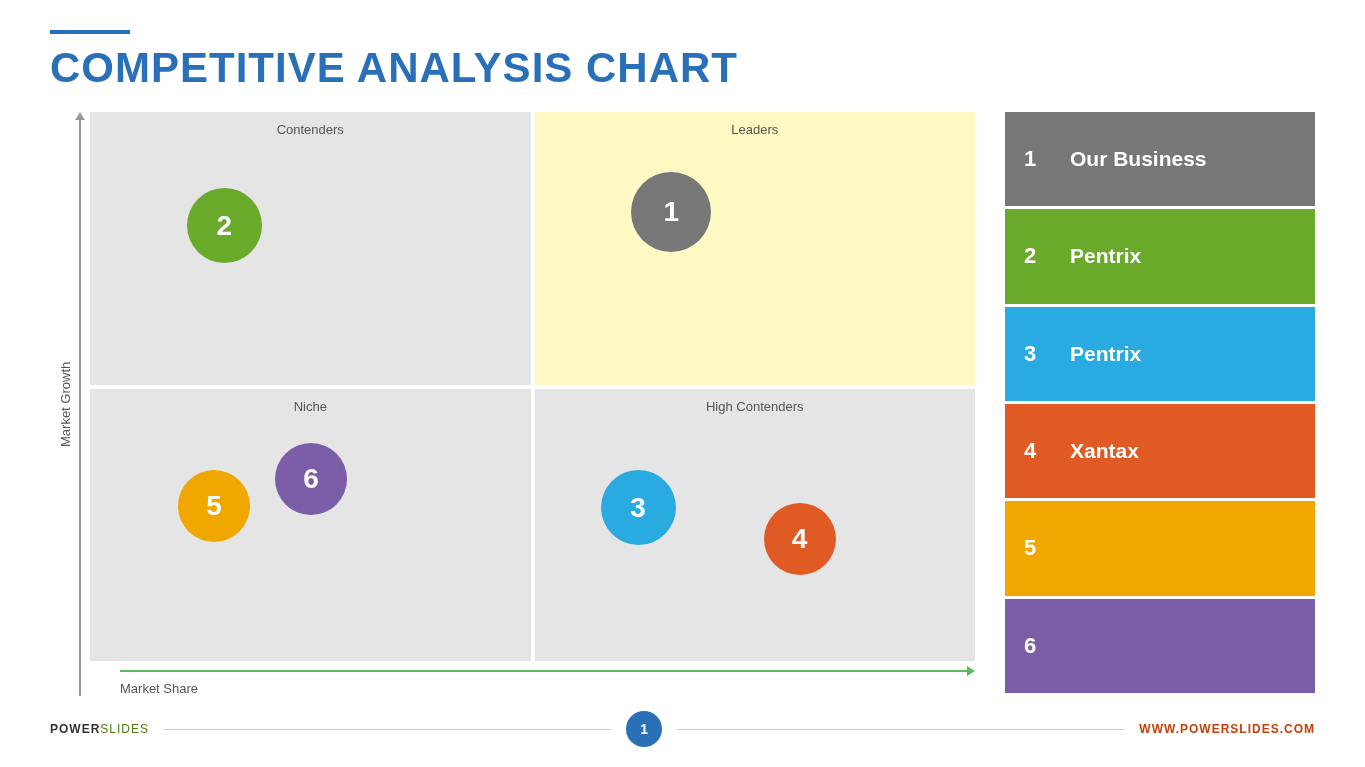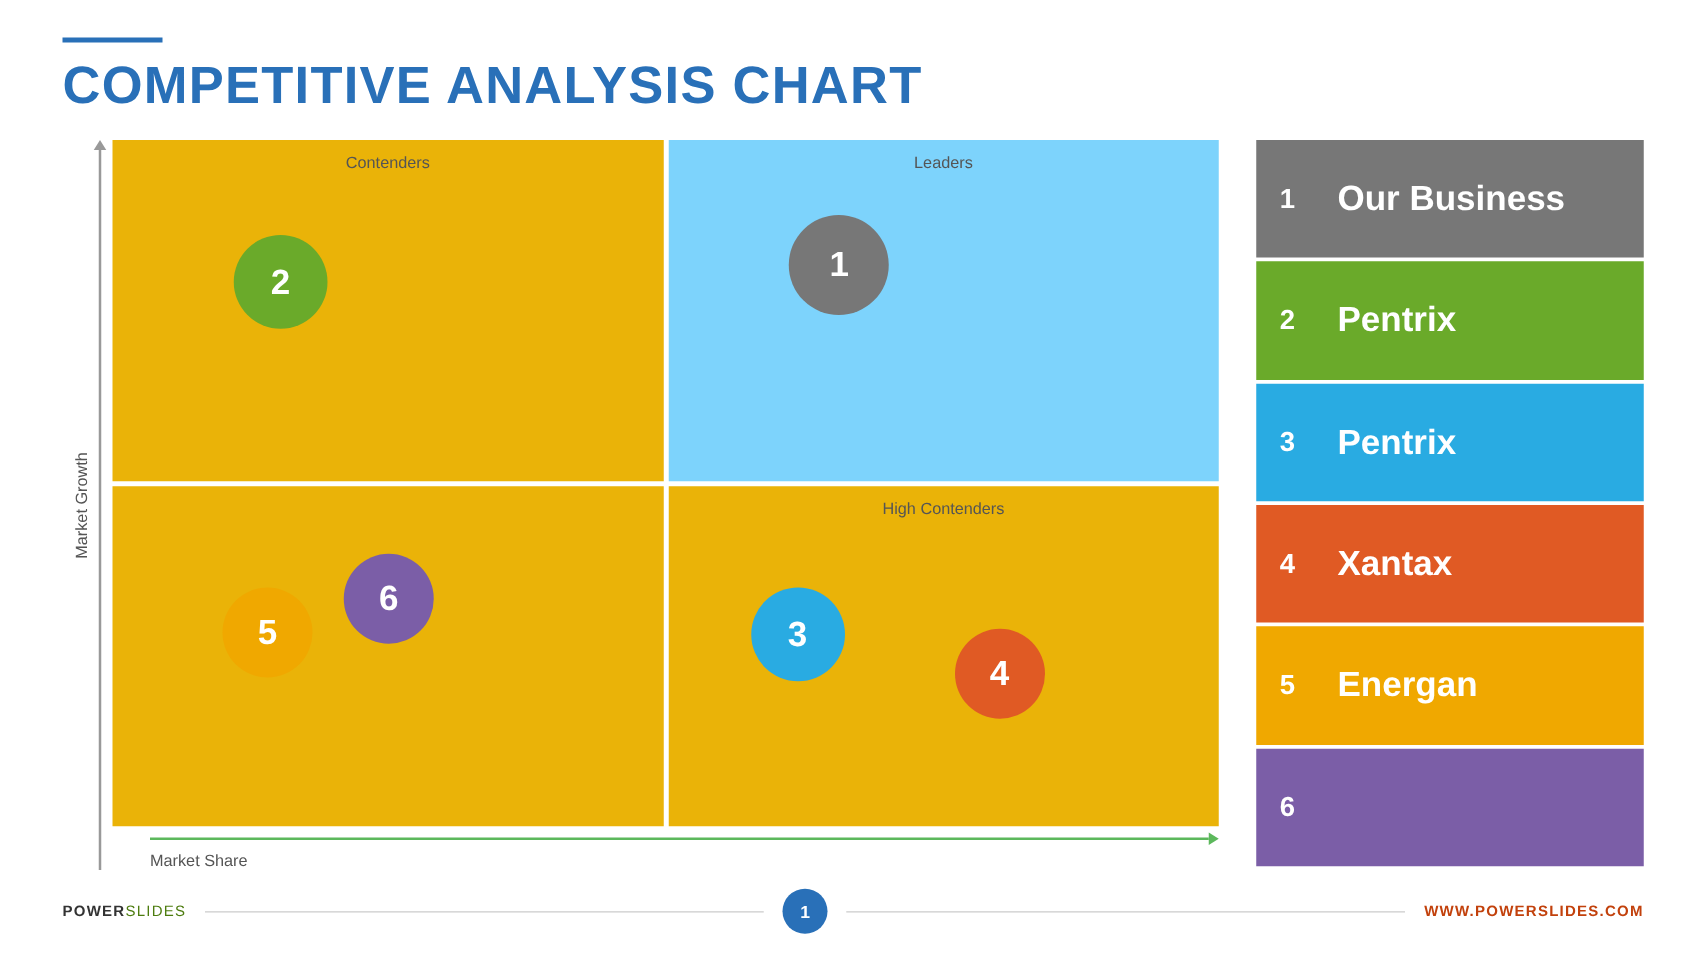--- a/index.html
+++ b/index.html
@@ -99,26 +99,26 @@
 
     .chart-rows {
       flex: 1;
       display: grid;
       grid-template-columns: 1fr 1fr;
       grid-template-rows: 1fr 1fr;
       gap: 4px;
     }
 
     .quadrant {
-      background: #eab308;
+      background: #e5e5e5;
       position: relative;
       padding: 10px 15px;
     }
     .quadrant.top-right {
-      background: #7dd3fc;
+      background: #fef9c3;
     }
 
     .quadrant-label {
       font-size: 13px;
       color: #555;
       text-align: center;
       position: absolute;
       top: 10px;
       left: 0;
       right: 0;
@@ -196,21 +196,21 @@
       color: #ffffff;
       height: 100%;
       min-height: 60px;
     }
 
     .legend-name {
       flex: 1;
       display: flex;
       align-items: center;
       padding-left: 15px;
-      font-size: 28px;
+      font-size: 21px;
       font-weight: 700;
       color: #ffffff;
       height: 100%;
       min-height: 60px;
     }
 
     
     .footer {
       display: flex;
       align-items: center;
@@ -296,20 +296,21 @@
             </div>
 
             <div class="quadrant top-right">
               <div class="quadrant-label">Leaders</div>
               <div class="quadrant-bubbles">
                 <div class="bubble" style="width:80px;height:80px;background:#777777;left:22%;top:22%;font-size:28px;">1</div>
               </div>
             </div>
 
             <div class="quadrant">
+              <div class="quadrant-label">Niche</div>
               <div class="quadrant-bubbles">
                 <div class="bubble" style="width:72px;height:72px;background:#f0a800;left:20%;top:30%;font-size:28px;">5</div>
                 <div class="bubble" style="width:72px;height:72px;background:#7b5ea7;left:42%;top:20%;font-size:28px;">6</div>
               </div>
             </div>
 
             <div class="quadrant">
               <div class="quadrant-label">High Contenders</div>
               <div class="quadrant-bubbles">
                 <div class="bubble" style="width:75px;height:75px;background:#29abe2;left:15%;top:30%;font-size:28px;">3</div>
@@ -345,21 +346,20 @@
         <div class="legend-name">Pentrix</div>
       </div>
 
       <div class="legend-item" style="background:#e05a24; margin-bottom:3px;">
         <div class="legend-number">4</div>
         <div class="legend-name">Xantax</div>
       </div>
 
       <div class="legend-item" style="background:#f0a800; margin-bottom:3px;">
         <div class="legend-number">5</div>
-        <div class="legend-name">Energan</div>
       </div>
 
       <div class="legend-item" style="background:#7b5ea7;">
         <div class="legend-number">6</div>
       </div>
     </div>
 
   </div>
 
   <div class="footer">

